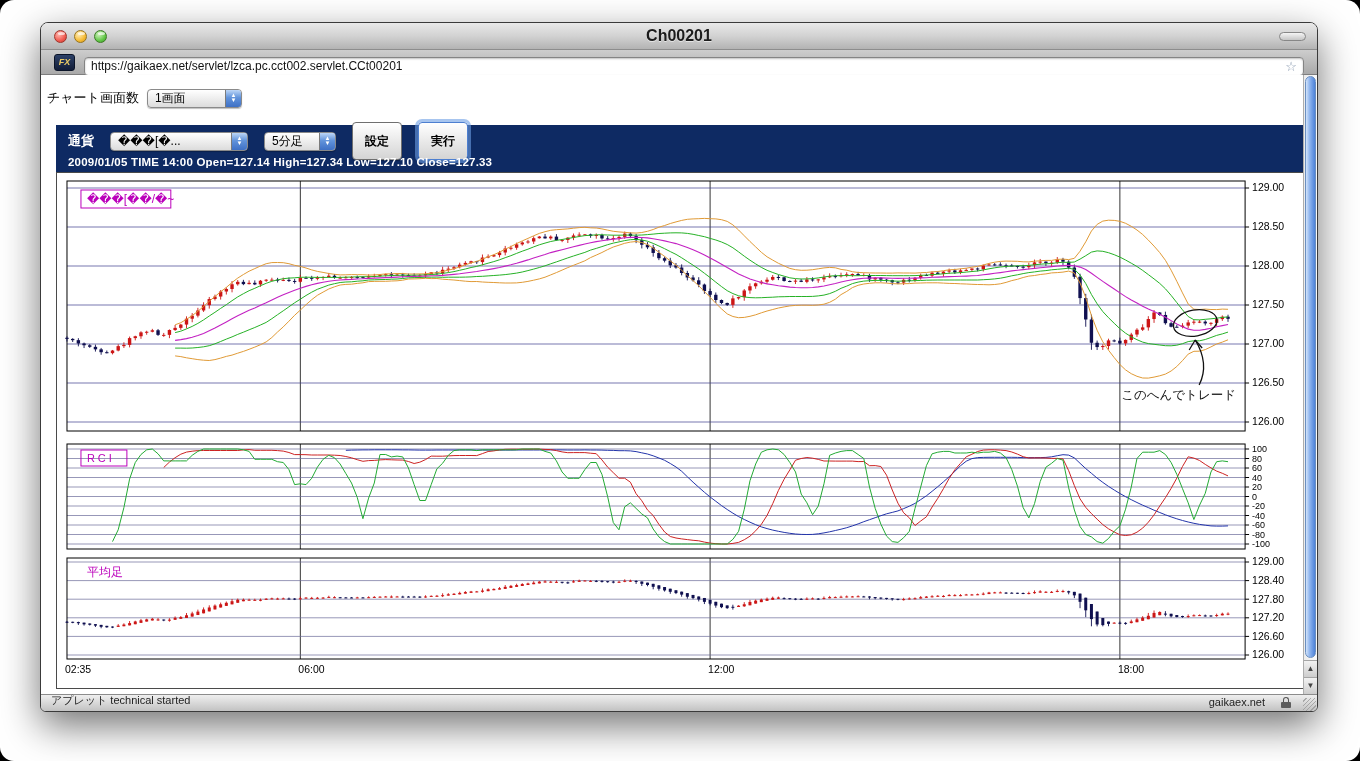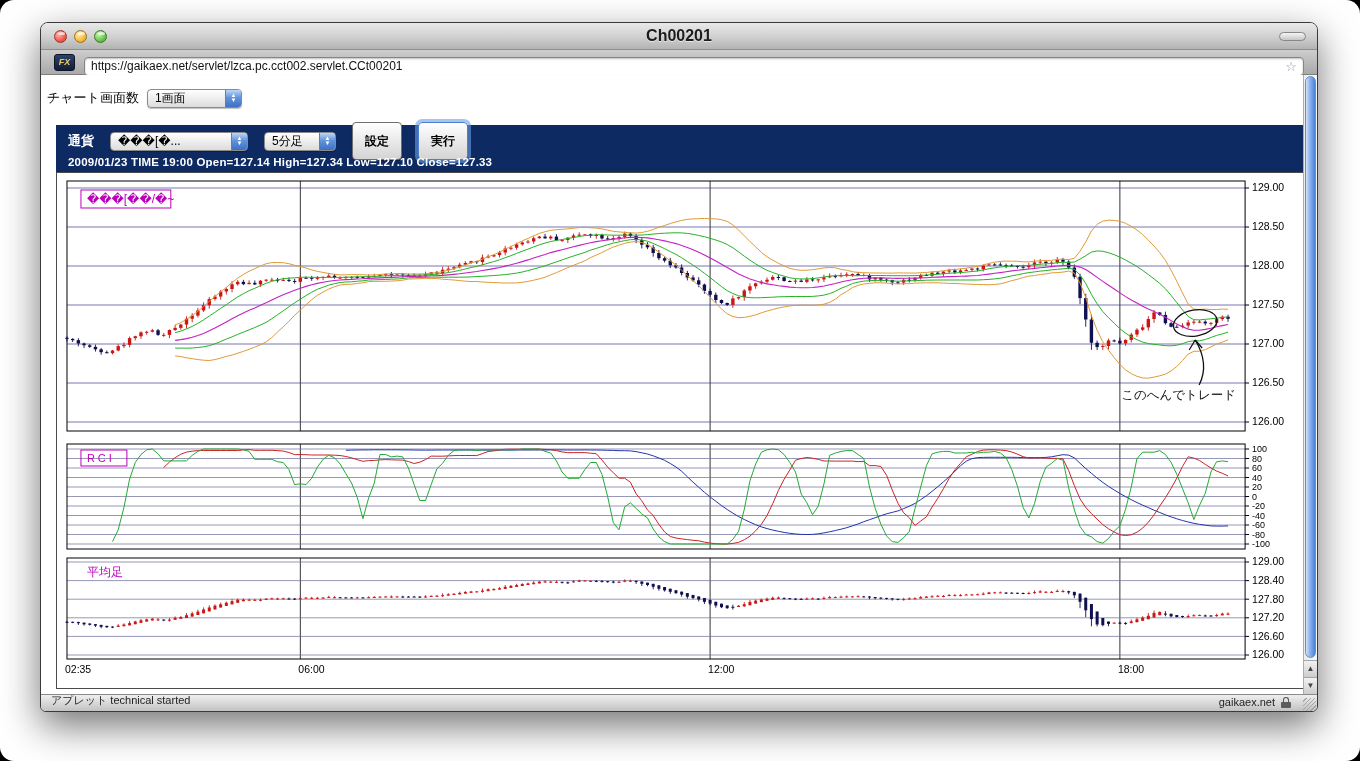--- a/index.html
+++ b/index.html
@@ -65,21 +65,21 @@
   .vthumb { position:absolute; top:1px; left:1px; width:11px; bottom:36px; border-radius:6px;
     border:1px solid #6a8fc0; background:linear-gradient(90deg,#d3e4fb,#8fb5ee 40%,#4d82d9); }
   .varrows { position:absolute; bottom:0; left:0; right:0; height:34px; }
   .varrow { height:17px; display:flex; align-items:center; justify-content:center;
     background:linear-gradient(#f2f2f2,#cdcdcd); border-top:1px solid #a5a5a5; }
   .varrow i { font-style:normal; font-size:8px; color:#444; line-height:1; }
 
   
   .statusbar { position:relative; height:18px; display:flex; align-items:flex-end; justify-content:space-between;
     padding:4px 10px; background:linear-gradient(#efefef,#bfbfbf); border-top:1px solid #8c8c8c; font-size:11px; color:#222; }
-  .status-right { display:flex; align-items:center; gap:6px; margin-right:16px; }
+  .status-right { display:flex; align-items:center; gap:16px; margin-right:16px; }
   .lock { position:relative; width:10px; height:11px; display:inline-block; }
   .lock .shackle { position:absolute; top:0; left:2px; width:6px; height:6px; border:1.5px solid #555; border-bottom:none; border-radius:3px 3px 0 0; }
   .lock .lockbody { position:absolute; bottom:0; left:0; width:10px; height:6px; background:#5d5d5d; border-radius:1px; }
   .grip { position:absolute; right:1px; bottom:1px; width:13px; height:13px;
     background:repeating-linear-gradient(135deg, rgba(0,0,0,0) 0 2px, #9b9b9b 2px 3px); opacity:.8; }
 </style>
 </head>
 <body>
 
 <div class="screen">
@@ -130,21 +130,21 @@
             <div class="aqua-select w72">
               <span class="sel-text">5分足</span>
               <span class="stepper">
                   <i>▲</i>
                   <i>▼</i>
                 </span>
             </div>
             <button class="aqua-button">設定</button>
             <button class="aqua-button default">実行</button>
           </div>
-          <div class="row2">2009/01/23  TIME 19:00  Open=127.14  High=127.34  Low=127.10  Close=127.33</div>
+          <div class="row2">2009/01/05  TIME 14:00  Open=127.14  High=127.34  Low=127.10  Close=127.33</div>
         </div>
         <div class="chart-box">
           <svg id="chart-svg" width="1248" height="515" viewBox="0 0 1250 515" preserveAspectRatio="none">
               <line x1="243.71980676328502" y1="8" x2="243.71980676328502" y2="258" stroke="#000000" stroke-width="0.8"></line>
               <line x1="654.1545893719807" y1="8" x2="654.1545893719807" y2="258" stroke="#000000" stroke-width="0.8"></line>
               <line x1="1064.5893719806763" y1="8" x2="1064.5893719806763" y2="258" stroke="#000000" stroke-width="0.8"></line>
               <line x1="10" y1="15" x2="1190" y2="15" stroke="#3c3c8e" stroke-width="0.7"></line>
               <line x1="1190" y1="15" x2="1194" y2="15" stroke="#000" stroke-width="1"></line>
               <text x="1197" y="18.5" font-size="10.5" fill="#000">129.00</text>
               <line x1="10" y1="54" x2="1190" y2="54" stroke="#3c3c8e" stroke-width="0.7"></line>

